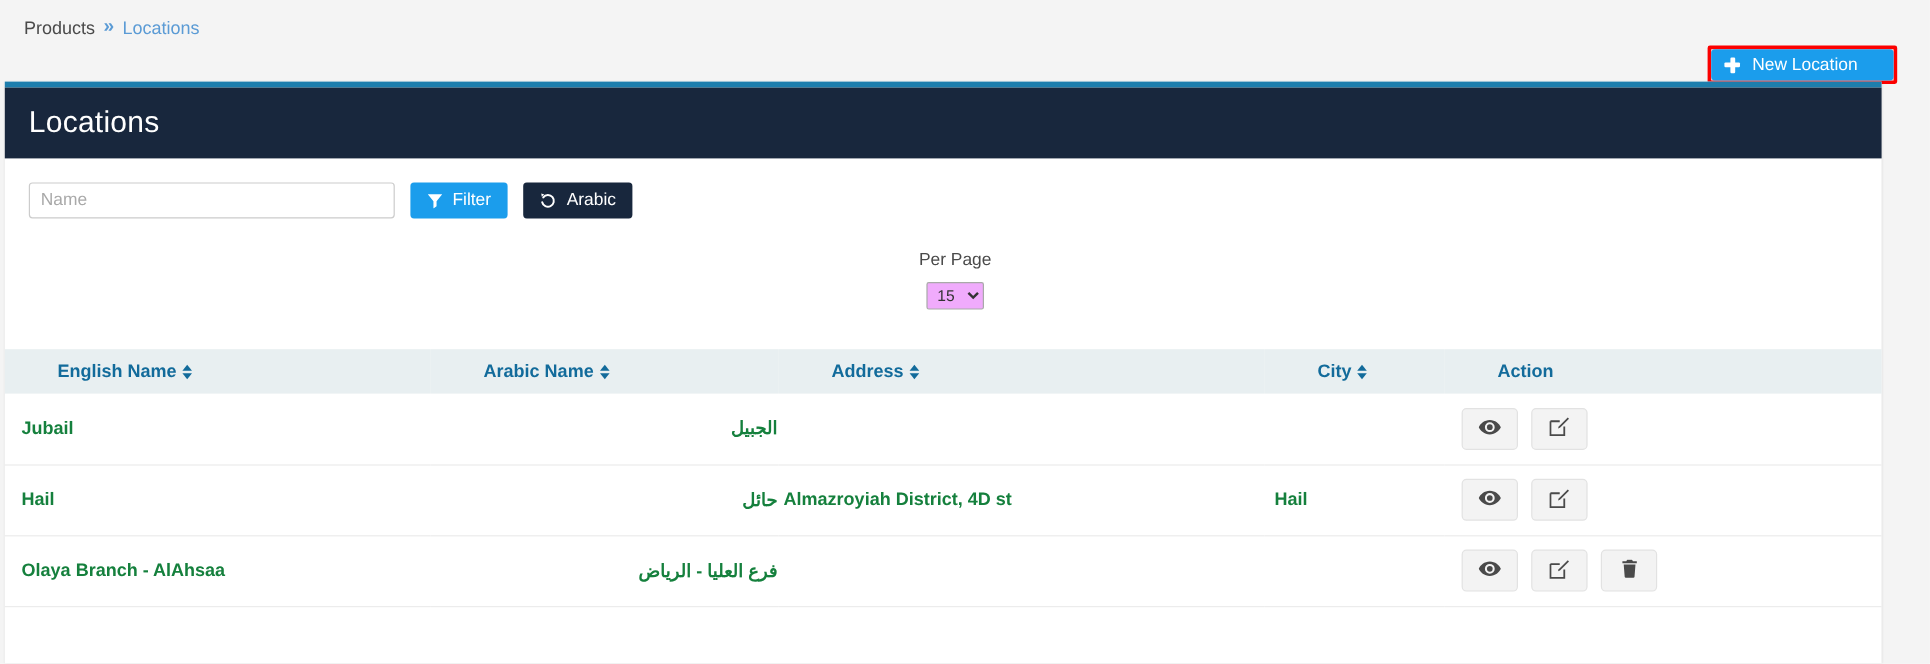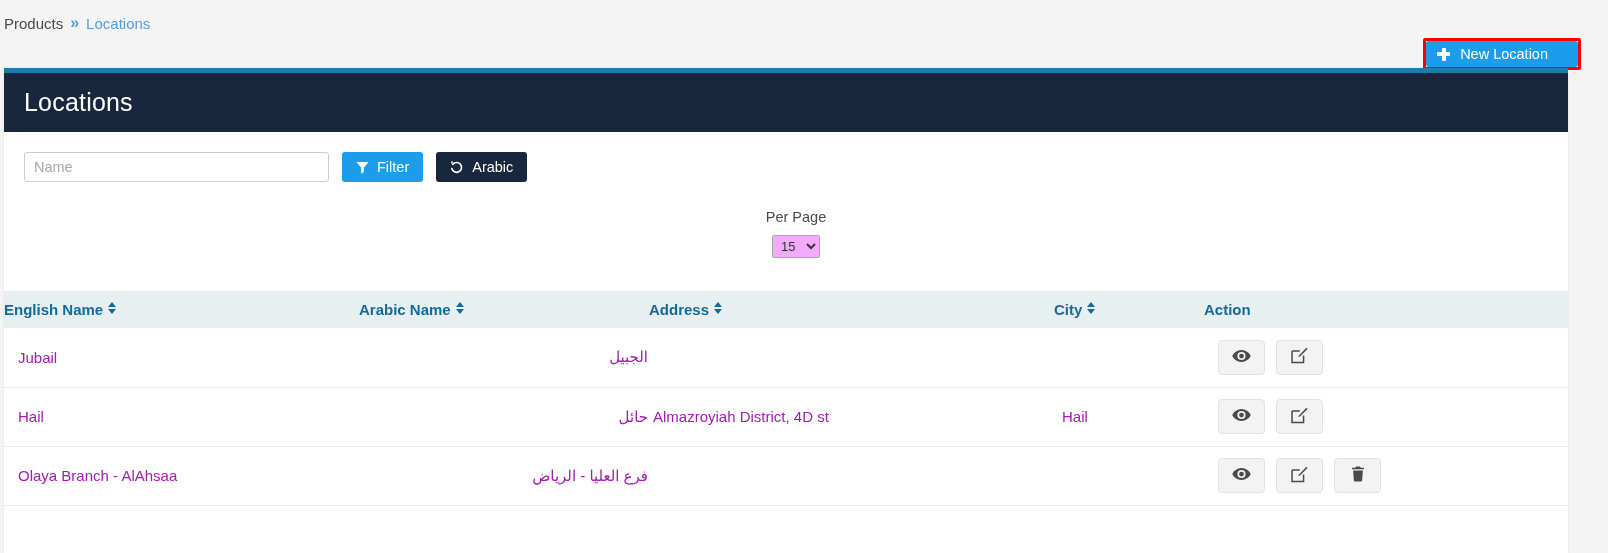--- a/index.html
+++ b/index.html
@@ -9,21 +9,21 @@
     background: #f4f4f4;
     font-family: "Liberation Sans", sans-serif;
     overflow: hidden;
   }
   .page { position: relative; width: 1608px; height: 553px; }
 
   
   .breadcrumb {
     position: absolute; left: 0; top: 10px;
     height: 26px; display: flex; align-items: center;
-    font-size: 15px; color: #4a4a4a; padding-left: 4px;
+    font-size: 15px; color: #4a4a4a; padding-left: 20px;
   }
   .breadcrumb .crumb { color: #4a4a4a; }
   .breadcrumb .sep {
     color: #5b9bd5; margin: 0 7px; font-size: 16px; font-weight: bold;
   }
   .breadcrumb .crumb-active { color: #5b9bd5; }
 
   
   .new-btn-wrap {
     position: absolute; right: 27px; top: 38px;
@@ -95,32 +95,32 @@
   }
 
   
   table.tbl { width: 100%; border-collapse: collapse; margin-top: 33px; }
   table.tbl thead th {
     background: #e8eff1; color: #126b9b;
     font-size: 15px; font-weight: bold; text-align: left;
     height: 37px; padding: 0 0 0 0; vertical-align: middle;
     white-space: nowrap;
   }
-  table.tbl thead th .thwrap { display: inline-flex; align-items: flex-start; gap: 5px; }
+  table.tbl thead th .thwrap { display: inline-flex; align-items: center; gap: 5px; margin-left: 44px; }
   .sort-ico { display: inline-block; width: 9px; height: 14px; position: relative; }
   .sort-ico::before, .sort-ico::after {
     content: ""; position: absolute; left: 0;
     border-left: 4.5px solid transparent; border-right: 4.5px solid transparent;
   }
   .sort-ico::before { top: 1px;  border-bottom: 5px solid #126b9b; }
   .sort-ico::after  { bottom: 1px; border-top: 5px solid #126b9b; }
 
   table.tbl tbody td {
-    height: 59px; font-size: 15px; color: #a21caf;
-    border-bottom: 1px solid #ececec; vertical-align: middle;
+    height: 59px; font-size: 15px; color: #15803d;
+    border-bottom: 1px solid #ececec; vertical-align: middle; font-weight: bold;
   }
   td.c-en  { padding-left: 14px; width: 355px; }
   td.c-ar  { width: 290px; padding-left: 10px; }
   td.c-addr{ width: 405px; padding-left: 4px; }
   td.c-city{ width: 150px; padding-left: 8px; }
   td.c-act { padding-left: 14px; }
   th.c-en  { padding-left: 14px; }
   th.c-ar  { padding-left: 10px; }
   th.c-addr{ padding-left: 4px; }
   th.c-city{ padding-left: 8px; }

